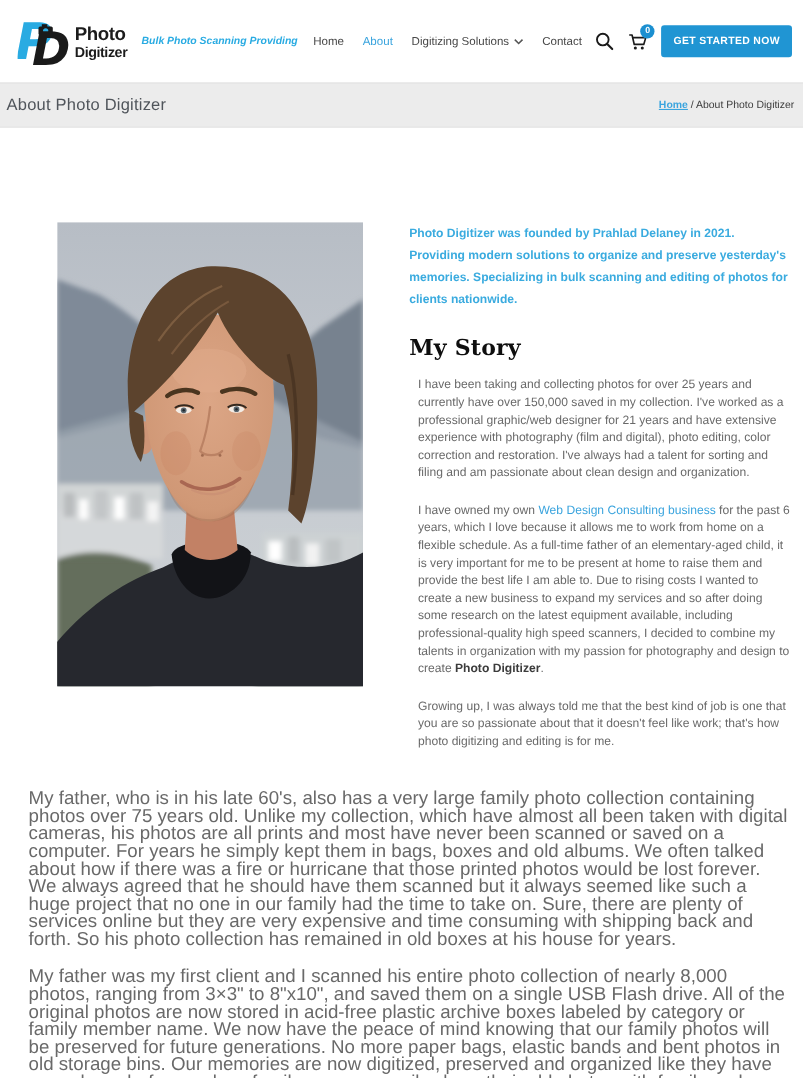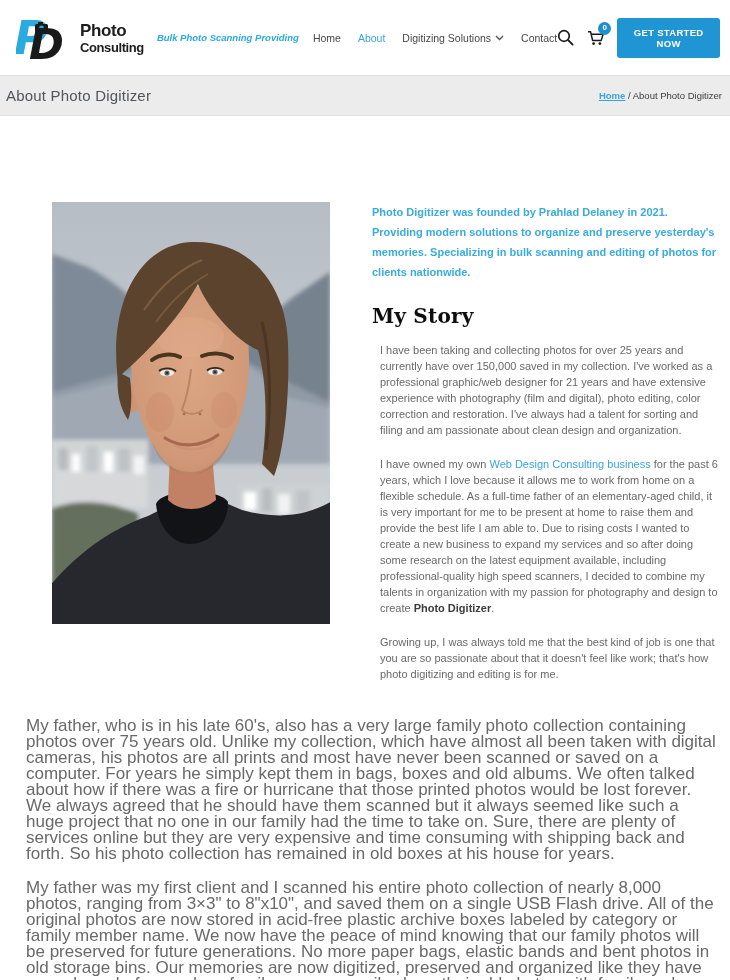--- a/index.html
+++ b/index.html
@@ -5,21 +5,21 @@
   * { box-sizing: border-box; }
   html,body { margin:0; padding:0; }
   body {
     width:730px; background:#ffffff;
     font-family:"Liberation Sans","DejaVu Sans",sans-serif;
     color:#696969;
   }
   
   .site-header { height:75px; display:flex; align-items:center; padding:0 10px 0 16px; background:#fff; }
   .logo { display:flex; align-items:center; text-decoration:none; flex:0 0 auto; }
-  .logo-text { margin-left:12px; line-height:1; letter-spacing:-0.4px; }
+  .logo-text { margin-left:0; line-height:1; letter-spacing:-0.4px; }
   .logo-text .l1 { display:block; font-size:17px; font-weight:bold; color:#1c1c1c; }
   .logo-text .l2 { display:block; font-size:13px; font-weight:bold; color:#1c1c1c; margin-top:2px; }
   .tagline { color:#29abe2; font-style:italic; font-weight:bold; font-size:9.5px; margin-left:13px; flex:0 0 auto; }
   .main-nav { display:flex; align-items:center; gap:17px; margin-left:14px; font-size:10.5px; color:#484848; }
   .nav-item { cursor:pointer; display:flex; align-items:center; gap:4px; white-space:nowrap; }
   .nav-item.active { color:#3aa4de;text-align:center; }
   .header-actions { margin-left:auto; display:flex; align-items:center; gap:13px; }
   .icon-btn { background:none; border:none; padding:0; cursor:pointer; line-height:0; }
   .cart-wrap { position:relative; }
   .cart-badge { position:absolute; top:-8px; right:-7px; width:13px; height:13px; border-radius:50%;
@@ -54,21 +54,21 @@
   <a class="logo">
     <svg width="52" height="46" viewBox="0 0 52 46">
       <text x="-2" y="39" font-size="46" font-weight="bold" font-style="italic" font-family="'DejaVu Sans',sans-serif" fill="#29abe2">P</text>
       <rect x="19" y="9" width="13" height="8" rx="1.5" fill="#1a1a1a"></rect>
       <rect x="22" y="7" width="5" height="3" fill="#1a1a1a"></rect>
       <circle cx="25.5" cy="13" r="2.4" fill="#29abe2"></circle>
       <text x="13" y="44" font-size="42" font-weight="bold" font-style="italic" font-family="'DejaVu Sans',sans-serif" fill="#1a1a1a">D</text>
     </svg>
     <span class="logo-text">
       <span class="l1">Photo</span>
-      <span class="l2">Consulting</span>
+      <span class="l2">Digitizer</span>
     </span>
   </a>
   <div class="tagline">Bulk Photo Scanning Providing</div>
   <nav class="main-nav">
     <span class="nav-item">Home</span>
     <span class="nav-item active">About</span>
     <span class="nav-item">
       <span>Digitizing Solutions</span>
       <svg width="9" height="6" viewBox="0 0 9 6">
         <polyline points="1,1 4.5,4.5 8,1" fill="none" stroke="#555" stroke-width="1.4"></polyline>

